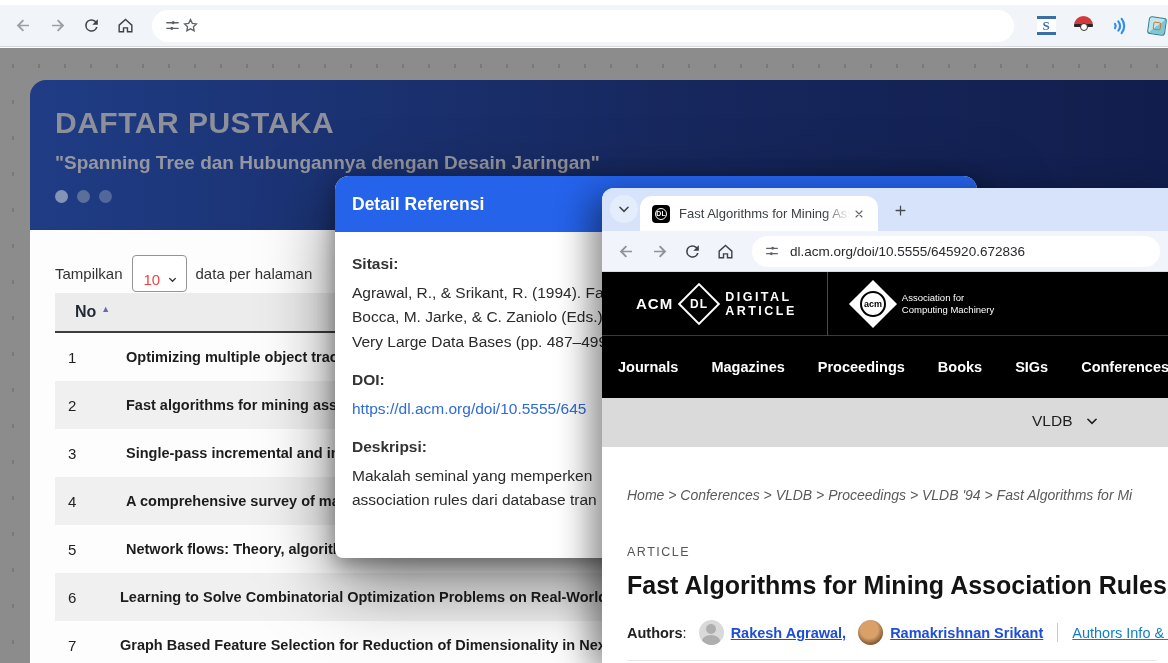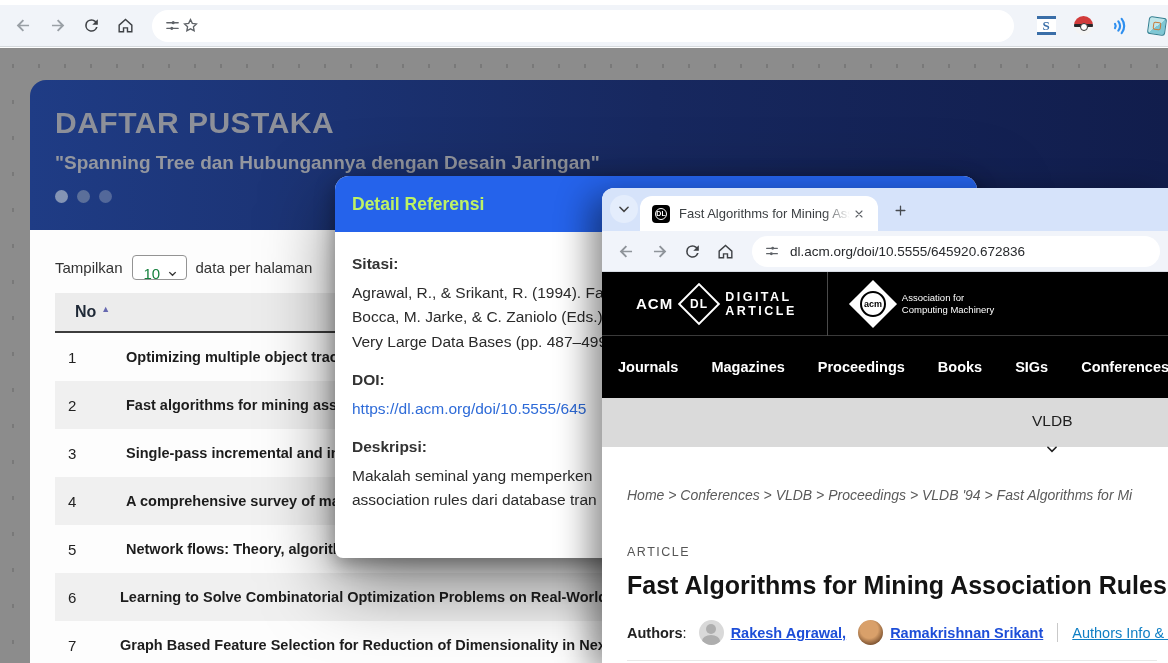--- a/index.html
+++ b/index.html
@@ -41,41 +41,41 @@
     position:absolute; left:25px; top:26px; }
   .navycard .sub { color:#94979f; font-size:19px; font-weight:600; position:absolute; left:25px; top:72px; }
   .dots { position:absolute; left:25px; top:110px; display:flex; gap:9px; }
   .dots i { width:13px; height:13px; border-radius:50%; display:block; }
   .dots i:nth-child(1){ background:#8494b4; } .dots i:nth-child(2){ background:#5b6f9a; }
   .dots i:nth-child(3){ background:#53689a; }
 
   .whitecard { position:absolute; left:30px; top:230px; width:1138px; height:433px; background:#fdfdfd; }
   .tamp-row { position:absolute; left:25px; top:25px; display:flex; align-items:center;
     font-size:15px; color:#333; gap:9px; }
-  .pagesel { width:55px; height:25px; border:1px solid #949494; border-radius:4px; background:#fff;
+  .pagesel { width:55px; height:37px; border:1px solid #949494; border-radius:4px; background:#fff;
     display:flex; align-items:center; justify-content:space-between; padding:12px 8px 0 11px;
-    font-size:15px; color:#15803d; }
+    font-size:15px; color:#ef4444; }
   .pagesel svg { width:11px; height:11px; }
   .reftable { position:absolute; left:25px; top:63px; width:1090px; }
   .thead { height:40px; background:#ececec; border-bottom:2px solid #3d3d3d;
     display:flex; align-items:center; padding-left:20px; font-size:16px; font-weight:bold; color:#1f2937; }
   .thead .sortarrow { color:#6668b0; font-size:9px; margin-left:5px; transform:translateY(-3px); display:inline-block; }
   .trow { height:48px; display:flex; align-items:center; font-size:15px; color:#1d1d1d; }
   .trow:nth-child(odd){ background:#f0f0f0; }
   .trow .no { width:47px; padding-left:13px; flex:0 0 auto; font-size:15px; color:#222; }
   .trow .ttl { font-weight:600; font-size:14.5px; white-space:nowrap; overflow:hidden; padding-left:24px; }
   .trow:nth-child(n+7) .ttl { padding-left:18px; }
 
   
   .modal { position:absolute; left:335px; top:176px; width:642px; height:382px; z-index:30;
     background:#fff; border-radius:14px 14px 8px 8px;
     box-shadow:0 25px 70px rgba(0,0,0,.5), 0 6px 20px rgba(0,0,0,.35); }
   .modal-head { height:56px; background:#2563eb; border-radius:14px 14px 0 0;
     display:flex; align-items:center; padding:0 17px; }
-  .modal-head h2 { color:#bef264; font-size:17.5px; font-weight:bold; }
+  .modal-head h2 { color:#ffffff; font-size:17.5px; font-weight:bold; }
   .modal-body { padding:20px 17px; font-size:15.5px; color:#2b2b2b; line-height:24.5px; }
   .modal-body .lbl { font-weight:bold; color:#333; margin-top:14px; margin-bottom:4px; }
   .modal-body .lbl:first-child { margin-top:0; }
   .modal-body .doi a { color:#2e6bd8; text-decoration:none; white-space:nowrap; }
   .modal-body div.line { white-space:nowrap; overflow:hidden; }
 
   
   .win { position:absolute; left:602px; top:188px; width:566px; height:475px; z-index:40;
     border-top-left-radius:12px; overflow:hidden; background:#fff;
     box-shadow:-12px 8px 34px rgba(0,0,0,.45); }
@@ -119,21 +119,21 @@
     display:flex; align-items:center; justify-content:center; }
   .assoc-circle { transform:rotate(-45deg); width:26px; height:26px; border:2px solid #000;
     border-radius:50%; color:#000; font-size:9px; font-weight:bold;
     display:flex; align-items:center; justify-content:center; }
   .assoc-txt { font-size:9.5px; line-height:12px; color:#fff; }
   .acmnav { height:61px; display:flex; align-items:center; gap:33px; padding-left:16px;
     font-size:14.5px; font-weight:bold; white-space:nowrap; }
   .acmnav span { cursor:pointer; }
   .venuebar { height:49px; background:#dadada; position:relative; }
   .venue { position:absolute; left:430px; top:14px; display:flex; align-items:center; gap:12px;
-    font-size:15.5px; color:#1f1f1f;flex-direction:column; }
+    font-size:15.5px; color:#1f1f1f; }
   .venue svg { width:14px; height:14px; }
   .acmcontent { background:#fff; padding:40px 0 0 25px; }
   .crumb { font-style:italic; font-size:14px; color:#5a5a5a; white-space:nowrap; overflow:hidden; }
   .art-label { margin-top:42px; font-size:12.5px; color:#555; letter-spacing:1.5px; }
   .art-title { margin-top:12px; font-size:25px; font-weight:800; color:#131313; white-space:nowrap; }
   .authors { margin-top:20px; display:flex; align-items:center; font-size:14.5px; color:#222;
     padding-bottom:15px; border-bottom:1px solid #e8e8e8; width:530px; }
   .authors .alabel { font-weight:bold; }
   .avatar { width:25px; height:25px; border-radius:50%; background:#d9d9d9; margin:0 7px 0 12px;
     position:relative; overflow:hidden; flex:0 0 auto; }

